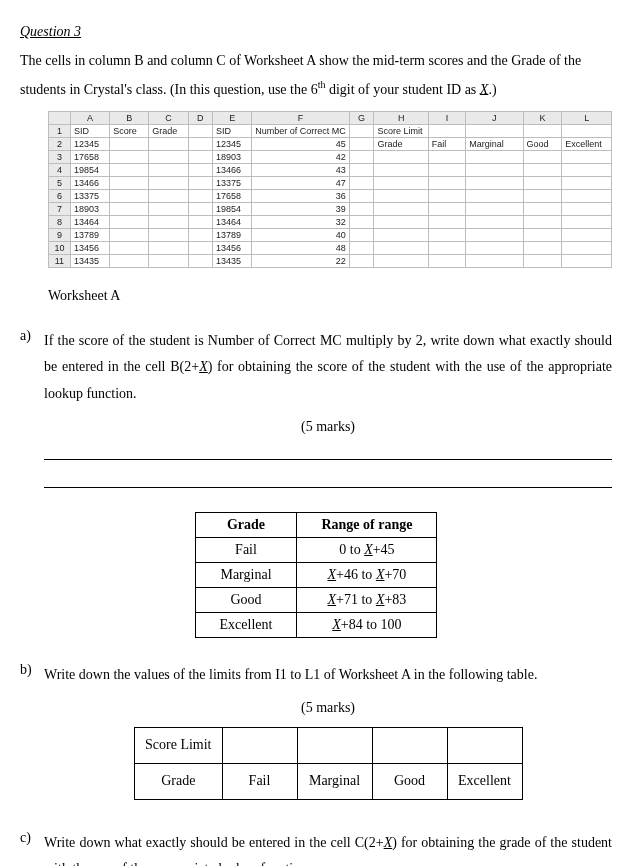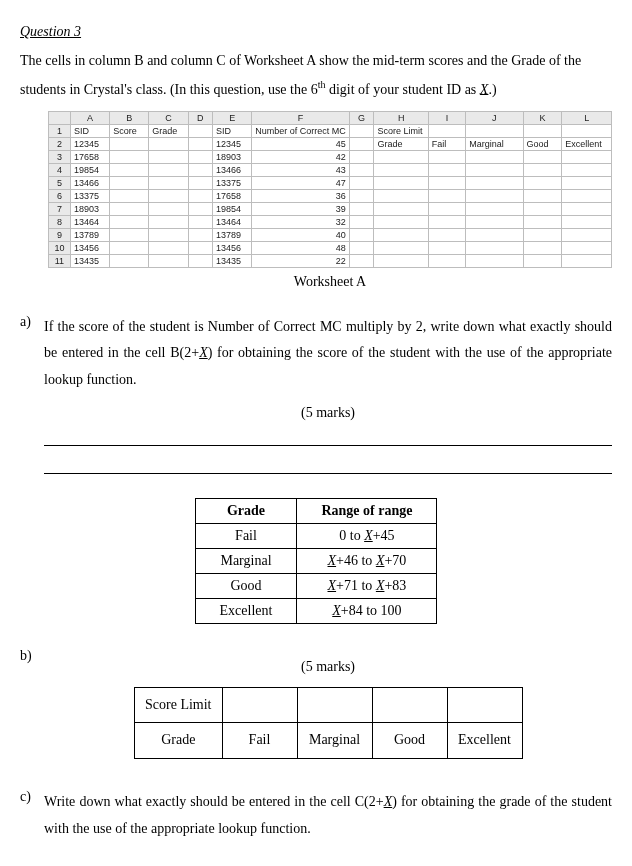--- a/index.html
+++ b/index.html
@@ -58,21 +58,21 @@
     background: #e9e9e9;
     font-weight: normal;
     text-align: center;
   }
   table.sheet td.rowhdr {
     background: #e9e9e9;
     text-align: center;
     width: 16px;
   }
   table.sheet td.num { text-align: right; }
-  .ws-caption { text-align: center; margin-top: 6px; }
+  .ws-caption { text-align: left; margin-top: 20px; }
 
   
   table.range {
     border-collapse: collapse;
     margin: 6px auto;
     font-size: 14px;
   }
   table.range th, table.range td {
     border: 1px solid #000;
     padding: 4px 24px;
@@ -324,20 +324,21 @@
           <td>Excellent</td>
           <td><span class="uvar">X</span>+84 to 100</td>
         </tr>
       </tbody>
     </table>
 </div>
 
 <div class="section part-row">
   <div class="part-label">b)</div>
   <div class="part-body">
+    <span>Write down the values of the limits from I1 to L1 of Worksheet A in the following table.</span>
     <div class="marks">(5 marks)</div>
     <table class="limits" id="limits-table">
         <tbody>
           <tr>
             <td>Score Limit</td>
             <td></td>
             <td></td>
             <td></td>
             <td></td>
           </tr>

